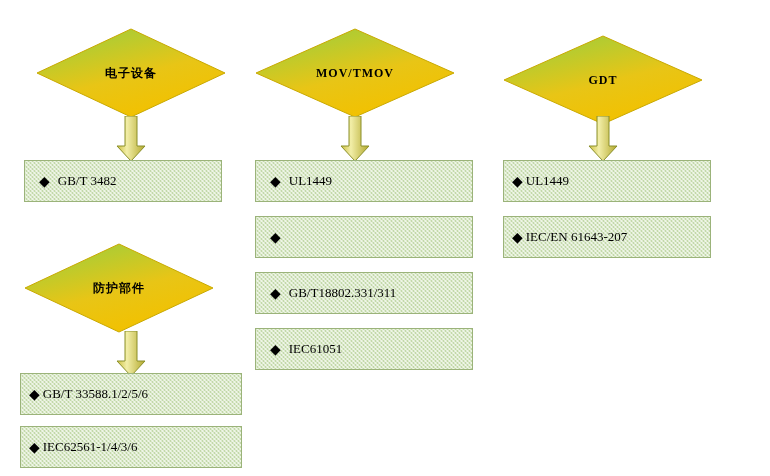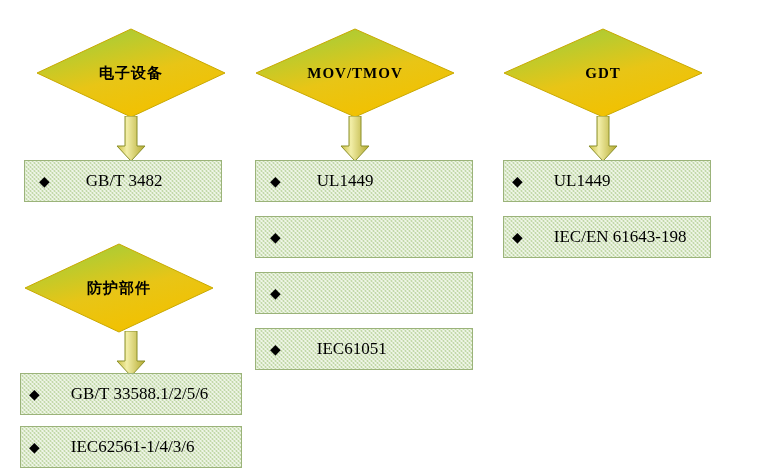--- a/index.html
+++ b/index.html
@@ -16,21 +16,21 @@
   .diamond{
     position:absolute;
     width:190px;height:90px;
   }
   .diamond .shape{
     position:absolute;left:0;top:0;width:190px;height:90px;
   }
   .diamond .label{
     position:absolute;left:0;top:0;width:190px;height:90px;
     display:flex;align-items:center;justify-content:center;
-    font-size:15px;font-weight:bold;color:#000;
+    font-size:12px;font-weight:bold;color:#000;
     font-family:"Liberation Serif", serif;
     letter-spacing:1px;
   }
   .diamond.wide{width:200px;}
   .diamond.wide .shape,.diamond.wide .label{width:200px;}
 
   
   .arrow{position:absolute;}
 
   
@@ -45,23 +45,22 @@
     box-sizing:border-box;
     display:flex;
     align-items:center;
     padding-left:14px;
   }
   .box .bullet{
     font-size:14px;line-height:1;color:#000;margin-right:8px;
     font-family:"DejaVu Sans", sans-serif;
   }
   .box .txt{
-    font-size:17px;color:#000;white-space:nowrap;
+    font-size:13px;color:#000;white-space:nowrap;
     font-family:"Liberation Serif", serif;
-    padding-left:28px;
   }
   .box.tight{padding-left:8px;}
   .box.tight .bullet{margin-right:3px;}
 </style>
 </head>
 <body>
 
 <div class="canvas">
 
   <div class="diamond" style="left:36px;top:28px;">
@@ -120,27 +119,28 @@
 
   <div class="box" style="left:255px;top:160px;width:218px;height:42px;">
     <span class="bullet">◆</span>
     <span class="txt">UL1449</span>
   </div>
   <div class="box" style="left:255px;top:216px;width:218px;height:42px;">
     <span class="bullet">◆</span>
   </div>
   <div class="box" style="left:255px;top:272px;width:218px;height:42px;">
     <span class="bullet">◆</span>
+    <span class="txt">GB/T18802.331/311</span>
   </div>
   <div class="box" style="left:255px;top:328px;width:218px;height:42px;">
     <span class="bullet">◆</span>
     <span class="txt">IEC61051</span>
   </div>
 
-  <div class="diamond wide" style="left:503px;top:28px;">
+  <div class="diamond wide" style="left:503px;top:35px;">
     <svg class="shape" viewBox="0 0 200 90" preserveAspectRatio="none">
       <defs>
         <linearGradient id="g3" x1="0" y1="0" x2="0.55" y2="1">
           <stop offset="0%" stop-color="#9ac93a"></stop>
           <stop offset="28%" stop-color="#b9cb2e"></stop>
           <stop offset="62%" stop-color="#e8c516"></stop>
           <stop offset="100%" stop-color="#f2c100"></stop>
         </linearGradient>
       </defs>
       <polygon points="100,1 199,45 100,89 1,45" fill="url(#g3)" stroke="#c9a900" stroke-width="1"></polygon>
@@ -153,21 +153,21 @@
       <polygon points="9,0 21,0 21,30 29,30 15,45 1,30 9,30" fill="url(#ag)" stroke="#8a8f2a" stroke-width="1"></polygon>
     </svg>
   </div>
 
   <div class="box tight" style="left:503px;top:160px;width:208px;height:42px;">
     <span class="bullet">◆</span>
     <span class="txt">UL1449</span>
   </div>
   <div class="box tight" style="left:503px;top:216px;width:208px;height:42px;">
     <span class="bullet">◆</span>
-    <span class="txt">IEC/EN 61643-198</span>
+    <span class="txt">IEC/EN 61643-207</span>
   </div>
 
   <div class="diamond" style="left:24px;top:243px;">
     <svg class="shape" viewBox="0 0 190 90" preserveAspectRatio="none">
       <defs>
         <linearGradient id="g4" x1="0" y1="0" x2="0.55" y2="1">
           <stop offset="0%" stop-color="#9ac93a"></stop>
           <stop offset="28%" stop-color="#b9cb2e"></stop>
           <stop offset="62%" stop-color="#e8c516"></stop>
           <stop offset="100%" stop-color="#f2c100"></stop>

